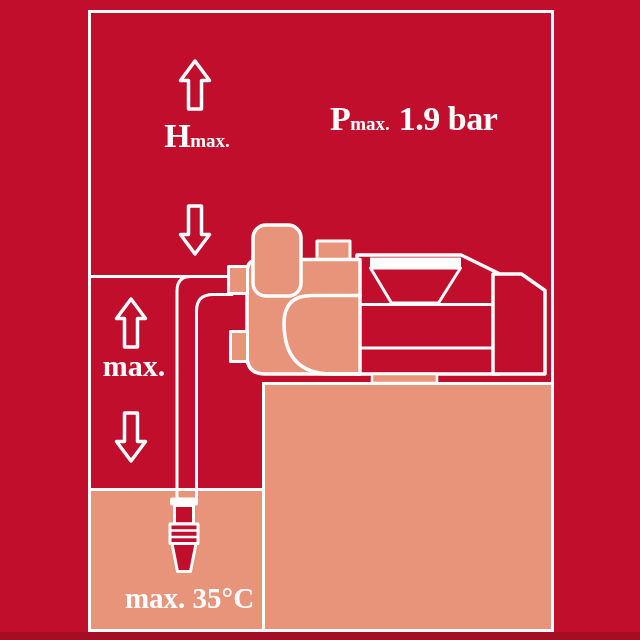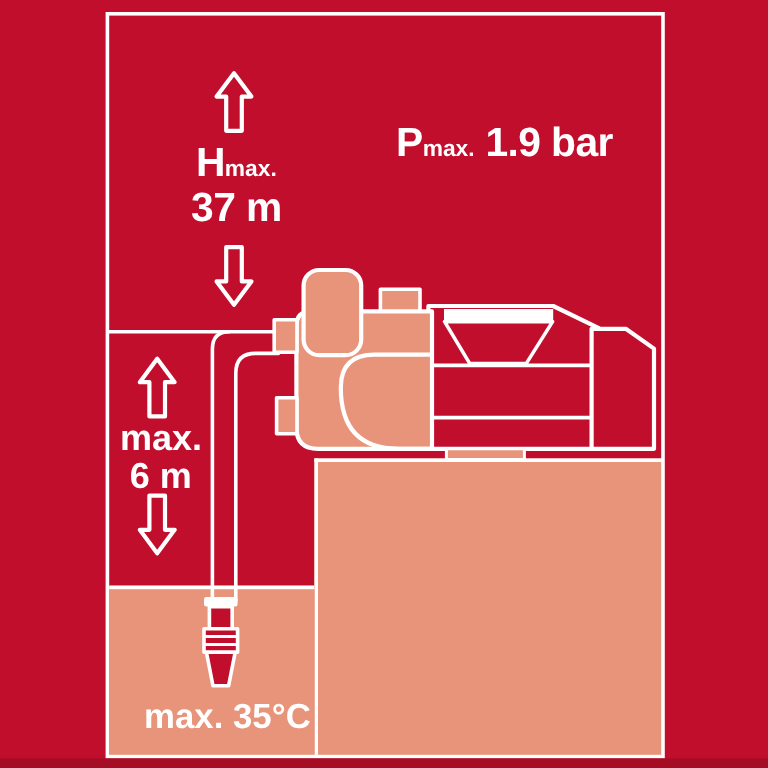--- a/index.html
+++ b/index.html
@@ -5,21 +5,21 @@
   :root{
     --background-red:#c10e2c;
     --accent-salmon:#e8947a;
     --line-white:#ffffff;
     --footer-dark-red:#a50d24;
   }
   html,body{margin:0;padding:0;width:640px;height:640px;overflow:hidden;background:#fff;}
   .canvas{
     position:relative;width:640px;height:640px;
     background:var(--background-red);
-    font-family:Liberation Sans, sans-serif;
+    font-family:Liberation Serif, serif;
     font-weight:bold;color:var(--line-white);
   }
   .abs{position:absolute;}
   .pedestal{
     left:262px;top:382px;width:290px;height:248px;
     background:var(--accent-salmon);
     border-top:3px solid var(--line-white);
     border-left:3px solid var(--line-white);
     box-sizing:border-box;
   }
@@ -102,26 +102,24 @@
       <path class="stroke" d="M 17 2 L 2.5 21.5 H 10.5 V 50 H 23.5 V 21.5 H 31.5 Z"></path>
     </g>
     <g transform="translate(114,411)">
       <path class="stroke" d="M 17 50 L 31.5 30.5 H 23.5 V 2 H 10.5 V 30.5 H 2.5 Z"></path>
     </g>
   </svg>
 
   <div class="abs label center" style="left:130px;top:118px;width:134px;">
     <span class="big">H</span><span class="sub">max.</span>
   </div>
-  <div class="abs label center big" style="left:130px;top:155px;width:134px;">37 m</div>
 
   <div class="abs label" style="left:330px;top:101px;">
     <span class="big">P</span><span class="sub">max.</span><span class="big gap-left">1.9 bar</span>
   </div>
 
   <div class="abs label center mid" style="left:100px;top:350px;width:68px;">max.</div>
-  <div class="abs label center mid" style="left:100px;top:382px;width:68px;">6 m</div>
 
   <div class="abs label center temp" style="left:91px;top:583px;width:197px;">max. 35°C</div>
 
   <div class="abs frame"></div>
   <div class="abs ground-strip"></div>
 </div>
 
 </body></html>

